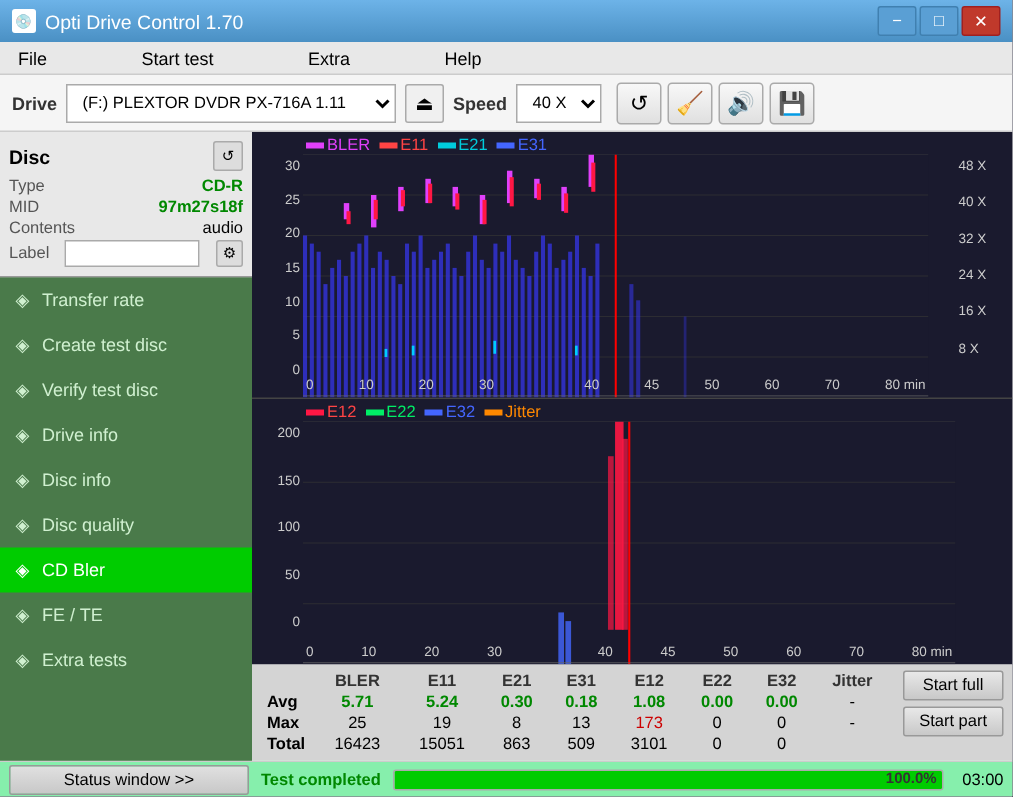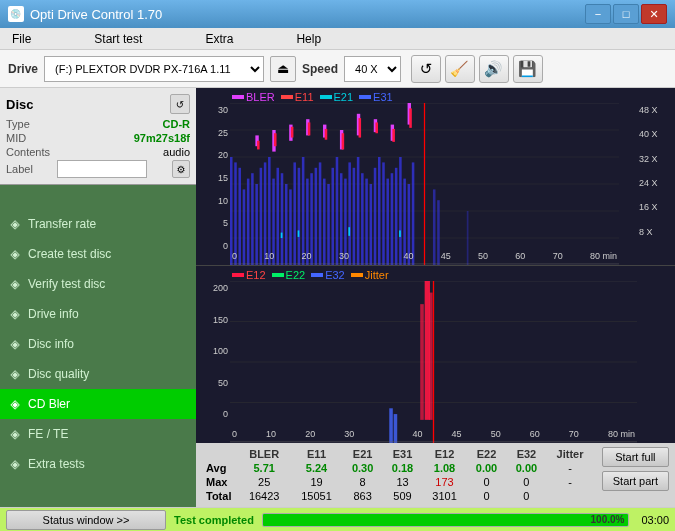--- a/index.html
+++ b/index.html
@@ -25,21 +25,21 @@
     .drive-icon-btn { width: 26px; height: 26px; background: #f0f0f0; border: 1px solid #aaa; cursor: pointer; display: flex; align-items: center; justify-content: center; font-size: 13px; border-radius: 2px; }
     .speed-label { font-size: 12px; color: #333; font-weight: bold; }
     .speed-select { height: 26px; background: white; border: 1px solid #aaa; padding: 2px 6px; font-size: 11px; }
     .toolbar-btns { display: flex; gap: 4px; margin-left: 4px; }
     .toolbar-btn { width: 30px; height: 28px; background: linear-gradient(to bottom, #f8f8f8, #e0e0e0); border: 1px solid #aaa; cursor: pointer; display: flex; align-items: center; justify-content: center; border-radius: 3px; font-size: 15px; }
 
     
     .main { display: flex; height: calc(531px - 28px - 22px - 38px - 24px); }
 
     
-    .sidebar { width: 196px; background: #4a7a4a; display: flex; flex-direction: column; flex-shrink: 0; gap: 24px; }
+    .sidebar { width: 168px; background: #4a7a4a; display: flex; flex-direction: column; flex-shrink: 0; }
     .disc-panel { background: #e8e8e8; padding: 6px; border-bottom: 1px solid #999; }
     .disc-header { display: flex; justify-content: space-between; align-items: center; margin-bottom: 4px; }
     .disc-title { font-size: 13px; font-weight: bold; color: #000; }
     .disc-icon-btn { width: 20px; height: 20px; background: #ddd; border: 1px solid #aaa; cursor: pointer; display: flex; align-items: center; justify-content: center; font-size: 10px; border-radius: 2px; }
     .disc-row { display: flex; justify-content: space-between; margin-bottom: 2px; }
     .disc-key { color: #555; font-size: 11px; }
     .disc-val { color: #008800; font-size: 11px; font-weight: bold; }
     .disc-val-white { color: #000; font-size: 11px; }
     .label-row { display: flex; justify-content: space-between; align-items: center; margin-top: 2px; }
     .label-input { border: 1px solid #aaa; height: 18px; width: 90px; font-size: 11px; padding: 1px 3px; }
@@ -54,21 +54,21 @@
     .content { flex: 1; background: #e8e8e8; display: flex; flex-direction: column; overflow: hidden; }
     .stats-table { width: 100%; border-collapse: collapse; font-size: 11px; }
     .stats-table th { color: #333; text-align: center; padding: 1px 4px; font-weight: bold; }
     .stats-table td { text-align: center; padding: 1px 4px; color: #000; }
     .stats-table td.green { color: #008800; font-weight: bold; }
     .stats-table td.red { color: #cc0000; }
     .stats-row-label { color: #555; font-weight: bold; text-align: left !important; }
     .stats-btn { background: linear-gradient(to bottom, #e8e8e8, #c8c8c8); border: 1px solid #999; padding: 3px 10px; cursor: pointer; font-size: 11px; border-radius: 2px; white-space: nowrap; }
 
     
-    .statusbar { height: 24px; background: #bef264; border-top: 1px solid #ccc; display: flex; align-items: center; padding: 0 6px; gap: 8px; }
+    .statusbar { height: 24px; background: #86efac; border-top: 1px solid #ccc; display: flex; align-items: center; padding: 0 6px; gap: 8px; }
     .status-window-btn { width: 160px; height: 20px; background: linear-gradient(to bottom, #e0e0e0, #c8c8c8); border: 1px solid #999; cursor: pointer; font-size: 11px; display: flex; align-items: center; justify-content: center; border-radius: 2px; }
     .progress-bar-container { flex: 1; height: 14px; background: #fff; border: 1px solid #aaa; border-radius: 2px; overflow: hidden; }
     .progress-bar-fill { height: 100%; background: #00cc00; display: flex; align-items: center; justify-content: flex-end; padding-right: 4px; }
     .progress-text { color: #333; font-size: 10px; font-weight: bold; }
     .status-time { font-size: 11px; color: #000; font-weight: normal; margin-left: 4px; }
   </style>
 </head>
 <body>
 
 <div class="titlebar">

